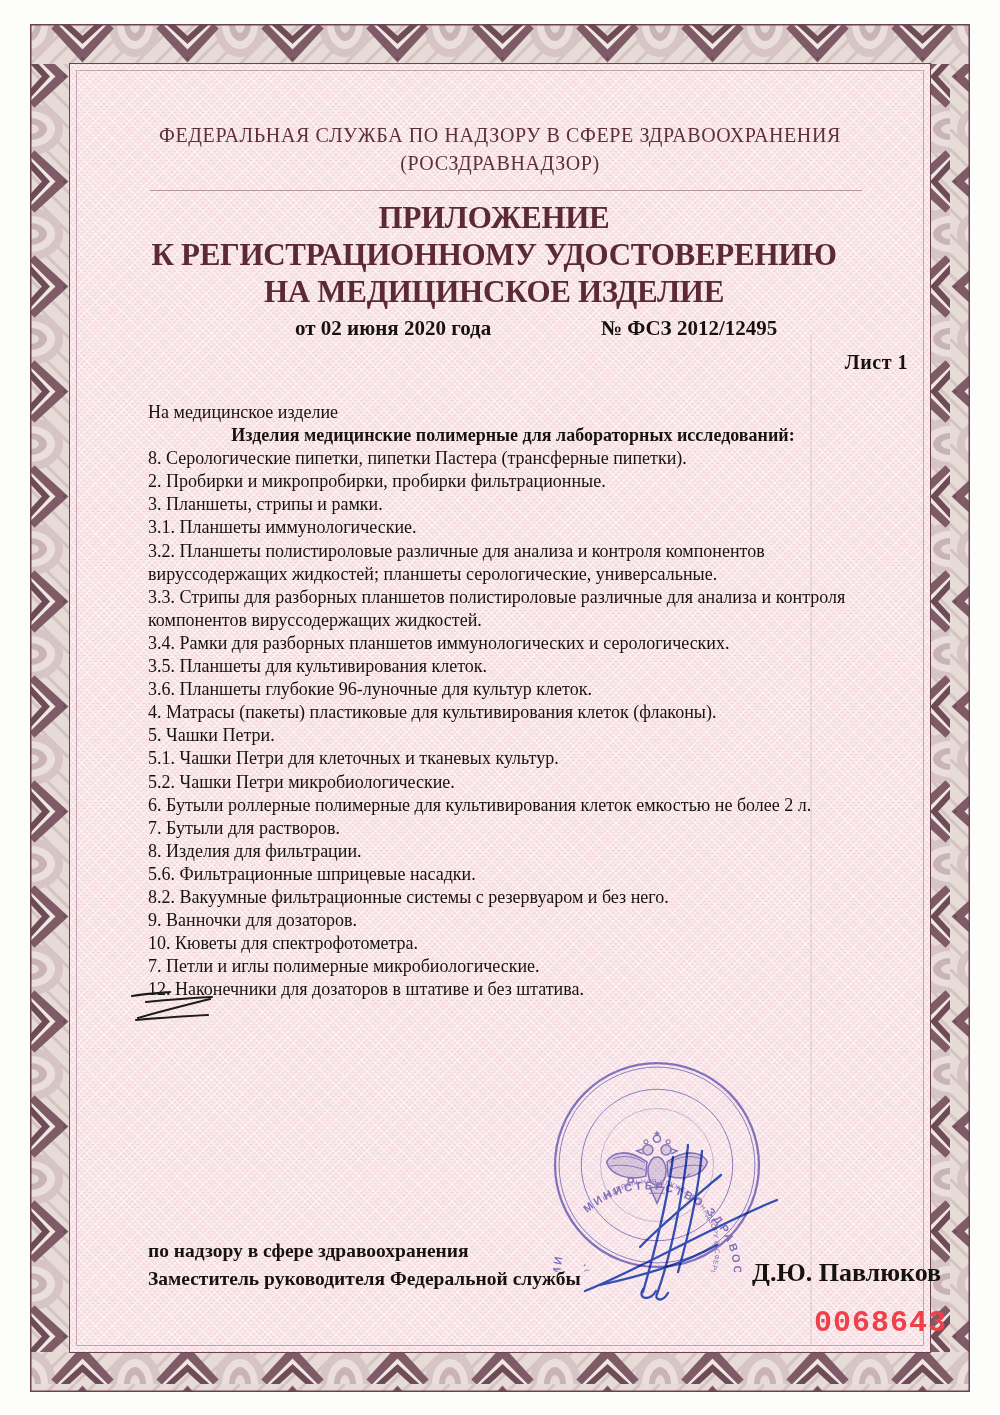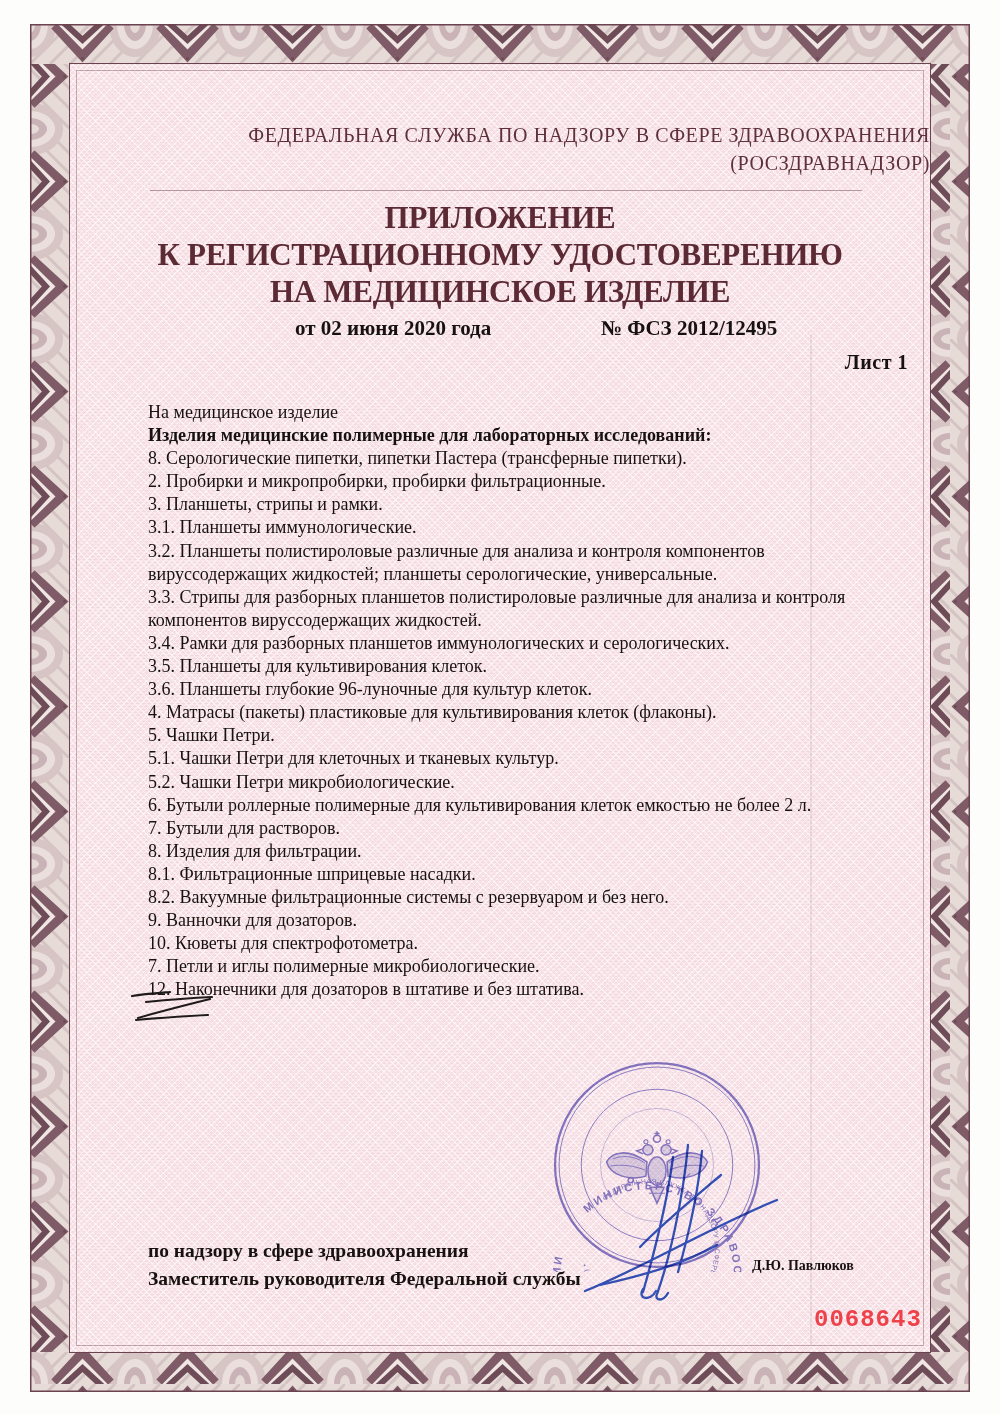--- a/index.html
+++ b/index.html
@@ -19,59 +19,59 @@
   .cert-inner-line{
     position:absolute;left:76px;top:70px;width:846px;height:1274px;
     border:1px solid rgba(110,64,78,.38);pointer-events:none;
   }
   .border-svg{position:absolute;left:30px;top:24px;}
   .crease{
     position:absolute;left:810px;top:335px;width:2px;height:1010px;
     background:rgba(101,62,74,.09);
   }
   .agency{
-    position:absolute;left:70px;top:121px;width:860px;text-align:right;
+    position:absolute;left:70px;top:121px;width:860px;text-align:center;
     color:#5e3039;font-size:20px;line-height:28px;letter-spacing:.6px;
   }
   .divider{
     position:absolute;left:150px;top:190px;width:712px;height:1px;
     background:rgba(94,48,57,.42);
   }
   .doc-title{
-    position:absolute;left:70px;top:199px;width:860px;text-align:center;
+    position:absolute;left:64px;top:199px;width:860px;text-align:center;
     color:#5c2a34;font-weight:bold;font-size:31px;line-height:37px;letter-spacing:-.3px;
   }
   .dateline{position:absolute;left:0;top:316px;width:1000px;height:30px;
     color:#17120f;font-weight:bold;font-size:21px;}
   .dateline .date{position:absolute;left:295px;}
   .dateline .number{position:absolute;left:557px;margin-left:44px;}
   .sheet{
     position:absolute;left:770px;top:351px;width:120px;text-align:right;
     color:#17120f;font-weight:bold;font-size:20px;letter-spacing:.5px;margin-left:18px;
   }
   .body-block{
     position:absolute;left:148px;top:401px;width:730px;
     color:#17120f;font-size:18px;line-height:23.1px;
   }
-  .body-block .heading{font-weight:bold;}
+  .body-block .heading{font-weight:bold;text-align:center;}
   .stamp{position:absolute;left:550px;top:1058px;mix-blend-mode:multiply;opacity:.85;}
   .signature{position:absolute;left:545px;top:1085px;mix-blend-mode:multiply;}
   .paraph{position:absolute;left:128px;top:986px;}
   .role{
     position:absolute;left:148px;top:1237px;width:500px;
     color:#17120f;font-weight:bold;font-size:19.5px;line-height:28px;
   }
   .name{
     position:absolute;left:752px;top:1258px;
-    color:#17120f;font-weight:bold;font-size:14px;
+    color:#17120f;font-weight:bold;font-size:26px;
   }
   .serial{
     position:absolute;left:814px;top:1306px;
     color:#ee4149;font-family:"Liberation Mono", monospace;
-    font-weight:bold;font-size:24px;letter-spacing:1px;
+    font-weight:bold;font-size:30px;letter-spacing:1px;
   }
   .stamp text{font-family:"Liberation Sans", sans-serif;fill:#7067c4;}
   .stamp .ring-outer-text{font-size:11px;letter-spacing:2.6px;font-weight:bold;}
   .stamp .ring-inner-text{font-size:6.7px;letter-spacing:.5px;}
 </style>
 </head>
 <body>
 
 <div class="cert-field"></div>
 <div class="cert-inner-line"></div>
@@ -153,21 +153,21 @@
       <div>3.4. Рамки для разборных планшетов иммунологических и серологических.</div>
       <div>3.5. Планшеты для культивирования клеток.</div>
       <div>3.6. Планшеты глубокие 96-луночные для культур клеток.</div>
       <div>4. Матрасы (пакеты) пластиковые для культивирования клеток (флаконы).</div>
       <div>5. Чашки Петри.</div>
       <div>5.1. Чашки Петри для клеточных и тканевых культур.</div>
       <div>5.2. Чашки Петри микробиологические.</div>
       <div>6. Бутыли роллерные полимерные для культивирования клеток емкостью не более 2 л.</div>
       <div>7. Бутыли для растворов.</div>
       <div>8. Изделия для фильтрации.</div>
-      <div>8.1. Фильтрационные шприцевые насадки.</div>
+      <div>5.6. Фильтрационные шприцевые насадки.</div>
       <div>8.2. Вакуумные фильтрационные системы с резервуаром и без него.</div>
       <div>9. Ванночки для дозаторов.</div>
       <div>10. Кюветы для спектрофотометра.</div>
       <div>7. Петли и иглы полимерные микробиологические.</div>
       <div>12. Наконечники для дозаторов в штативе и без штатива.</div>
     </div>
 </div>
 
 <svg class="paraph" width="110" height="50" viewBox="0 0 110 50">
   <g stroke="#1f1b1a" stroke-width="2.2" fill="none" stroke-linecap="round">

